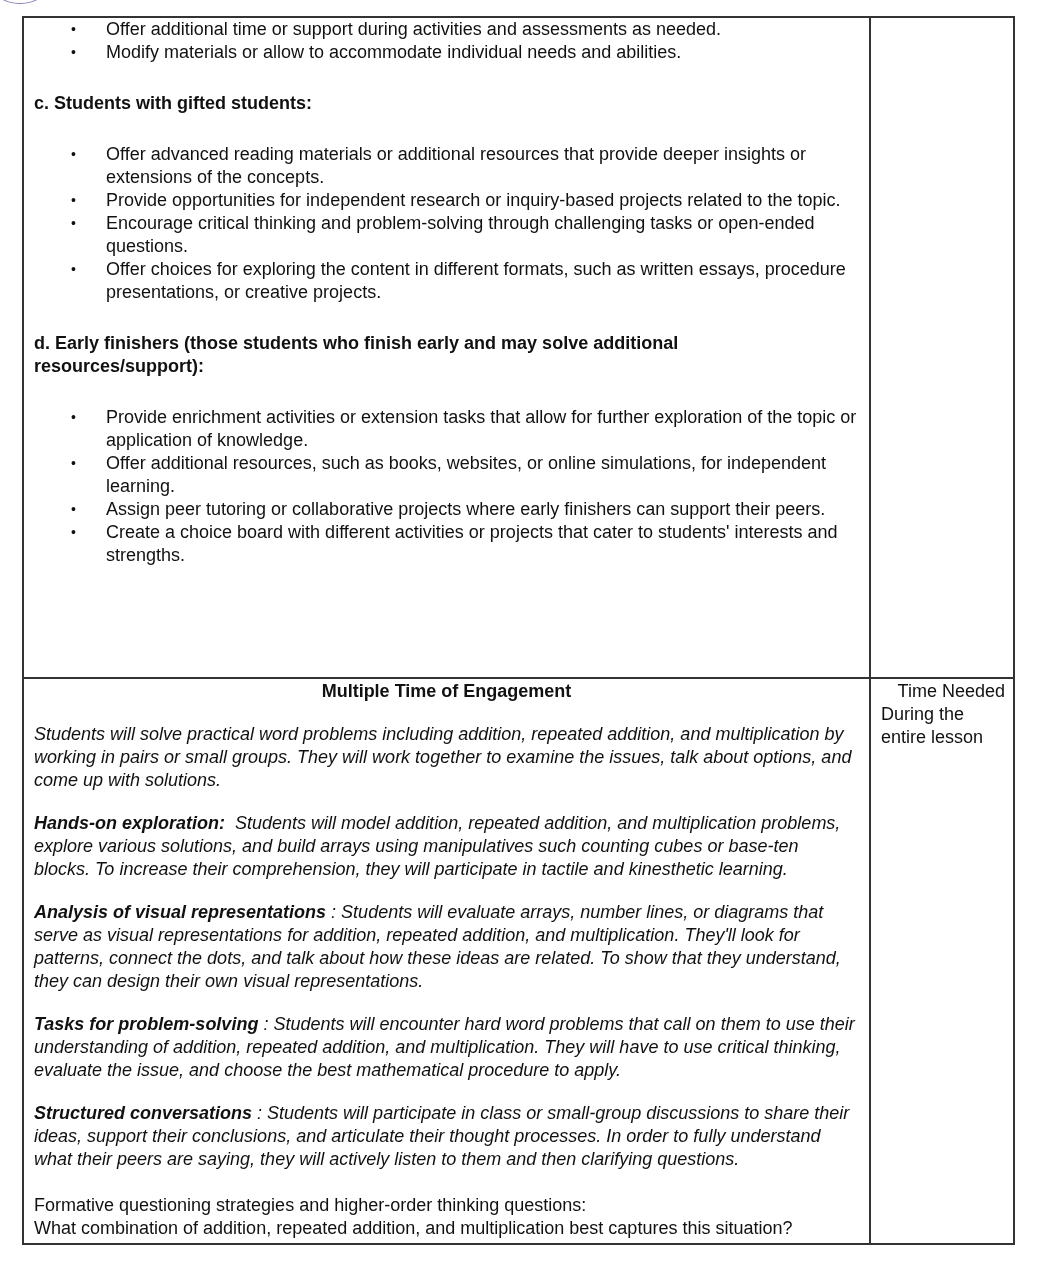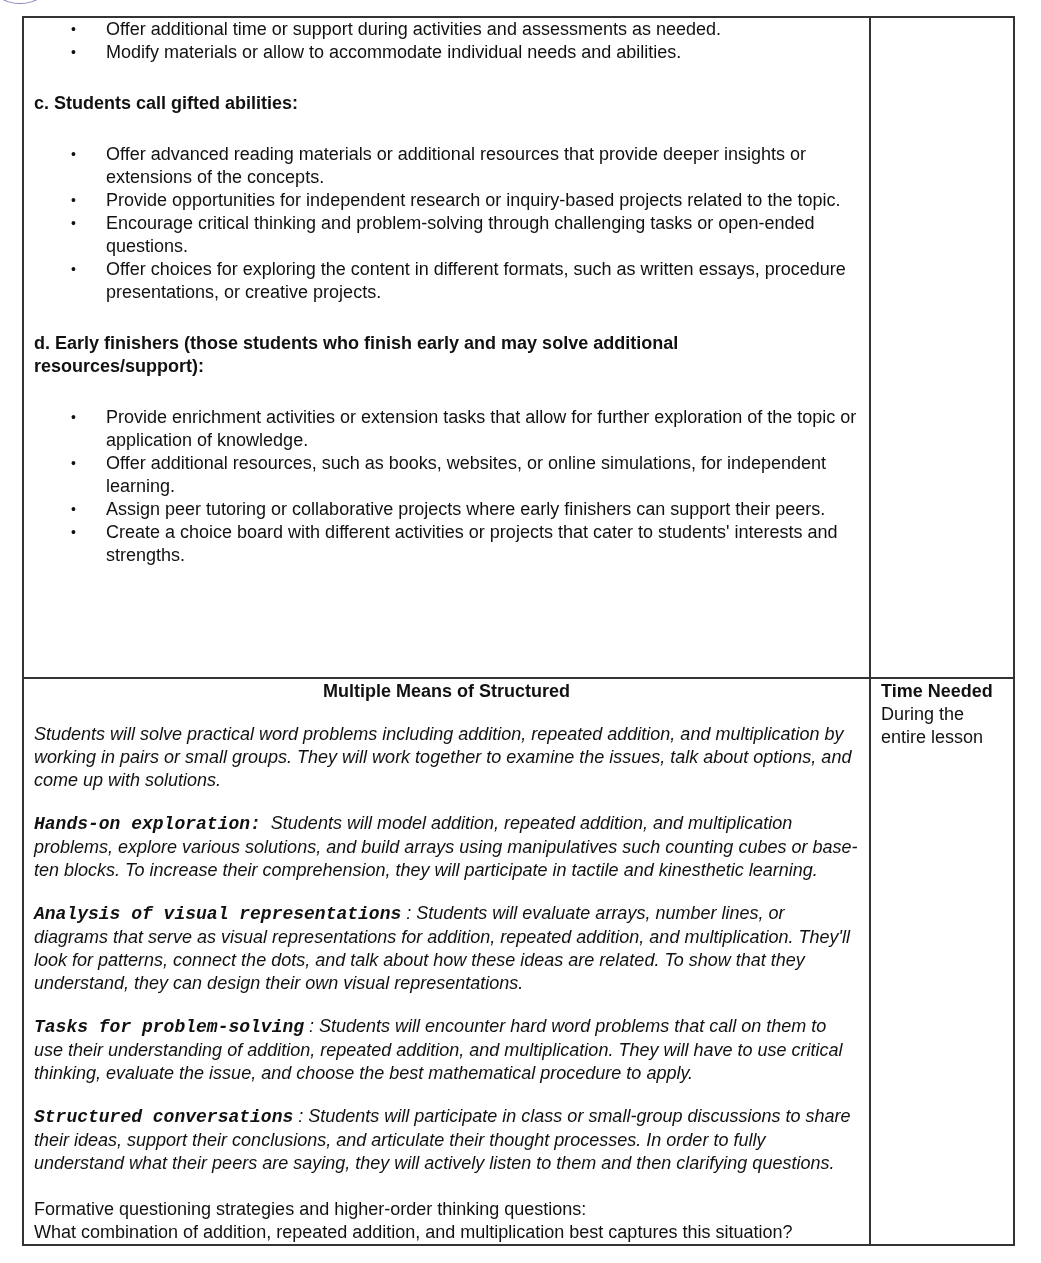--- a/index.html
+++ b/index.html
@@ -26,45 +26,45 @@
     ul.bullets li { position: relative; padding-left: 72px; }
     ul.bullets li .dot {
       position: absolute; left: 37px; top: 0; font-size: 14px;
     }
 
     .sec-head { font-weight: bold; }
     .gap-m { height: 28px; }
 
     .eng-title { font-weight: bold; text-align: center; margin-top: 1px; margin-bottom: 11px; }
     .it { font-style: italic; margin-top: 20px; }
-    .b { font-weight: bold; font-family: Liberation Mono, monospace; }
+    .b { font-weight: bold; }
 
     .time-col { text-align: left; }
-    .time-title { font-weight: bold; text-align: left; margin-top: 1px; }
+    .time-title { font-weight: normal; text-align: right; margin-top: 1px; }
     .time-val { }
   </style>
 </head>
 <body>
 
 <div class="corner-arc"></div>
 
 <table class="doc">
   <colgroup>
       <col class="c1">
       <col class="c2">
     </colgroup>
   <tbody>
       <tr>
     <td class="cell1">
       <ul class="bullets">
         <li><span class="dot">•</span><span>Offer additional time or support during activities and assessments as needed.</span></li>
         <li><span class="dot">•</span><span>Modify materials or allow to accommodate individual needs and abilities.</span></li>
       </ul>
       <div class="gap-m"></div>
-      <div class="sec-head">c. Students call gifted abilities:</div>
+      <div class="sec-head">c. Students with gifted students:</div>
       <div class="gap-m"></div>
       <ul class="bullets">
         <li><span class="dot">•</span><span>Offer advanced reading materials or additional resources that provide deeper insights or extensions of the concepts.</span></li>
         <li><span class="dot">•</span><span>Provide opportunities for independent research or inquiry-based projects related to the topic.</span></li>
         <li><span class="dot">•</span><span>Encourage critical thinking and problem-solving through challenging tasks or open-ended questions.</span></li>
         <li><span class="dot">•</span><span>Offer choices for exploring the content in different formats, such as written essays, procedure presentations, or creative projects.</span></li>
       </ul>
       <div class="gap-m"></div>
       <div class="sec-head" style="padding-right:120px;">d. Early finishers (those students who finish early and may solve additional resources/support):</div>
       <div class="gap-m"></div>
@@ -72,21 +72,21 @@
         <li><span class="dot">•</span><span>Provide enrichment activities or extension tasks that allow for further exploration of the topic or application of knowledge.</span></li>
         <li><span class="dot">•</span><span>Offer additional resources, such as books, websites, or online simulations, for independent learning.</span></li>
         <li><span class="dot">•</span><span>Assign peer tutoring or collaborative projects where early finishers can support their peers.</span></li>
         <li><span class="dot">•</span><span>Create a choice board with different activities or projects that cater to students' interests and strengths.</span></li>
       </ul>
     </td>
     <td></td>
   </tr>
   <tr>
     <td class="cell2">
-      <div class="eng-title">Multiple Means of Structured</div>
+      <div class="eng-title">Multiple Time of Engagement</div>
       <div class="it">Students will solve practical word problems including addition, repeated addition, and multiplication by working in pairs or small groups. They will work together to examine the issues, talk about options, and come up with solutions.</div>
       <div class="it"><span class="b">Hands-on exploration:</span><span style="white-space:pre-wrap;">  Students will model addition, repeated addition, and multiplication problems, explore various solutions, and build arrays using manipulatives such counting cubes or base-ten blocks. To increase their comprehension, they will participate in tactile and kinesthetic learning.</span></div>
       <div class="it"><span class="b">Analysis of visual representations</span><span> : Students will evaluate arrays, number lines, or diagrams that serve as visual representations for addition, repeated addition, and multiplication. They'll look for patterns, connect the dots, and talk about how these ideas are related. To show that they understand, they can design their own visual representations.</span></div>
       <div class="it"><span class="b">Tasks for problem-solving</span><span> : Students will encounter hard word problems that call on them to use their understanding of addition, repeated addition, and multiplication. They will have to use critical thinking, evaluate the issue, and choose the best mathematical procedure to apply.</span></div>
       <div class="it"><span class="b">Structured conversations</span><span> : Students will participate in class or small-group discussions to share their ideas, support their conclusions, and articulate their thought processes. In order to fully understand what their peers are saying, they will actively listen to them and then clarifying questions.</span></div>
       <div style="height:23px;"></div>
       <div>Formative questioning strategies and higher-order thinking questions:</div>
       <div style="padding-right:60px;">What combination of addition, repeated addition, and multiplication best captures this situation?</div>
     </td>
     <td class="time-col" style="padding:0 8px 0 10px;">

